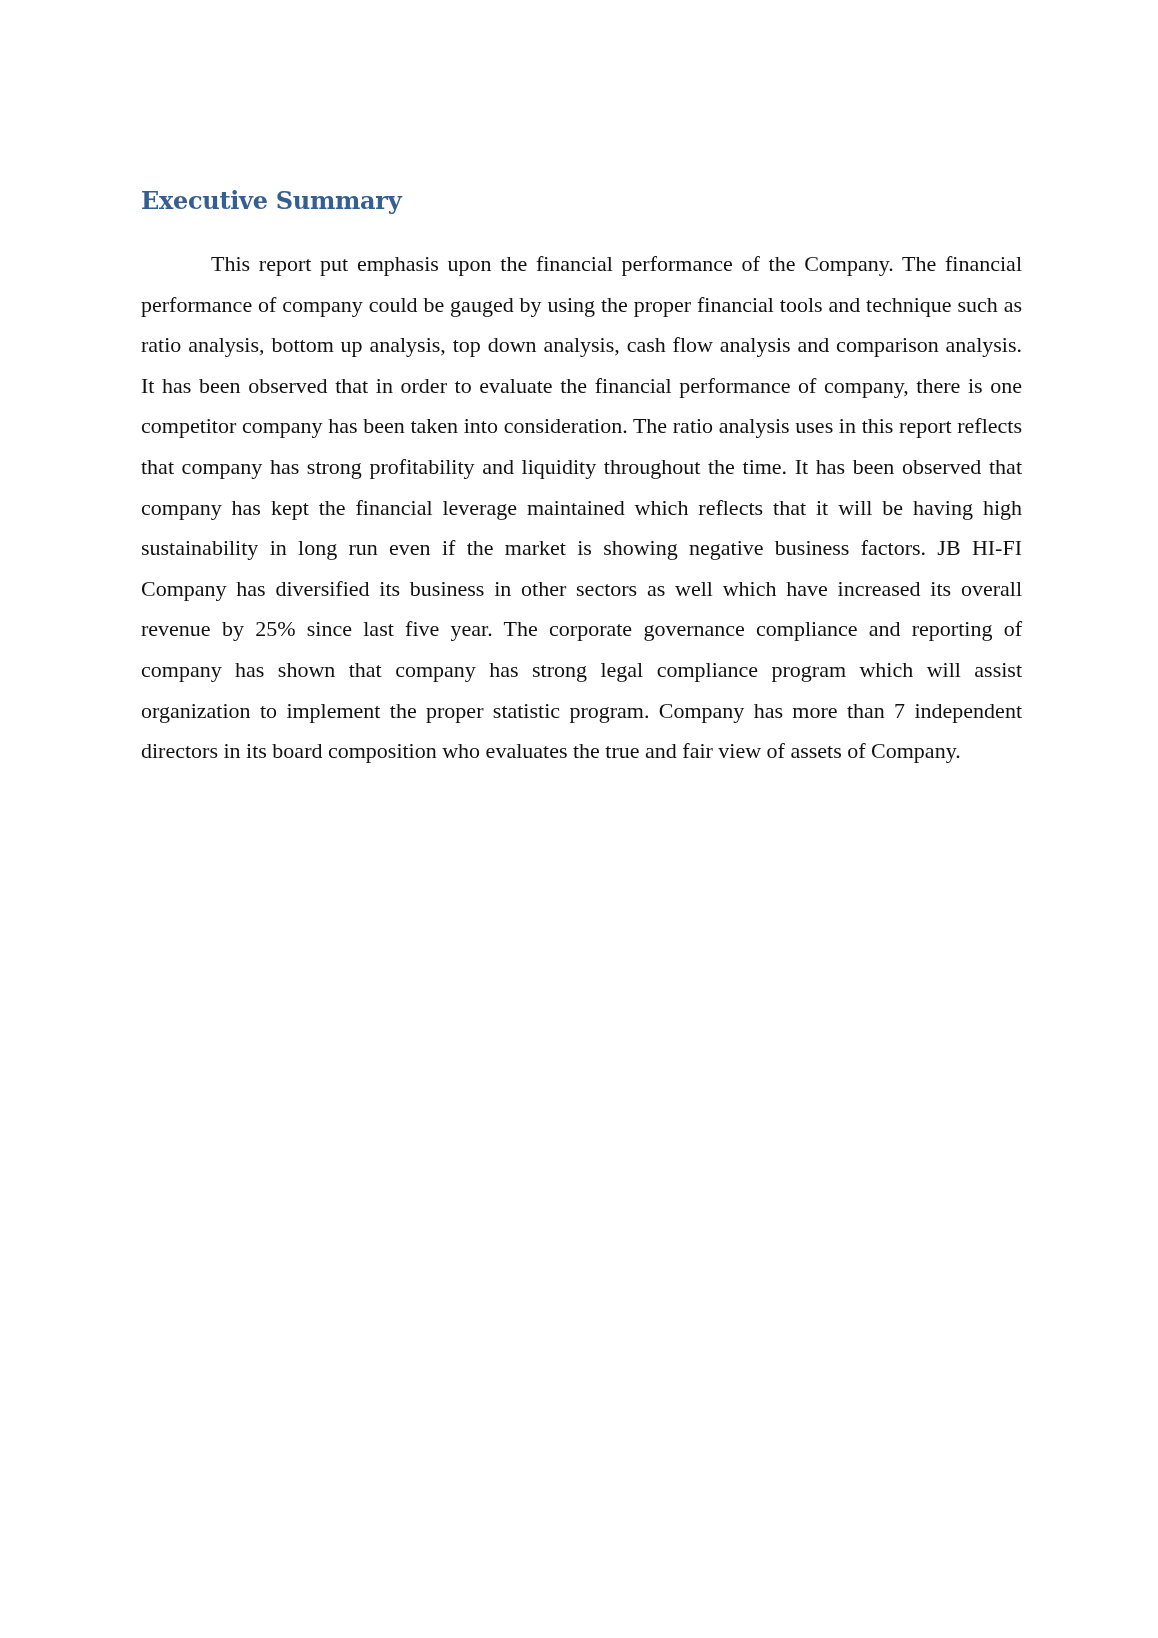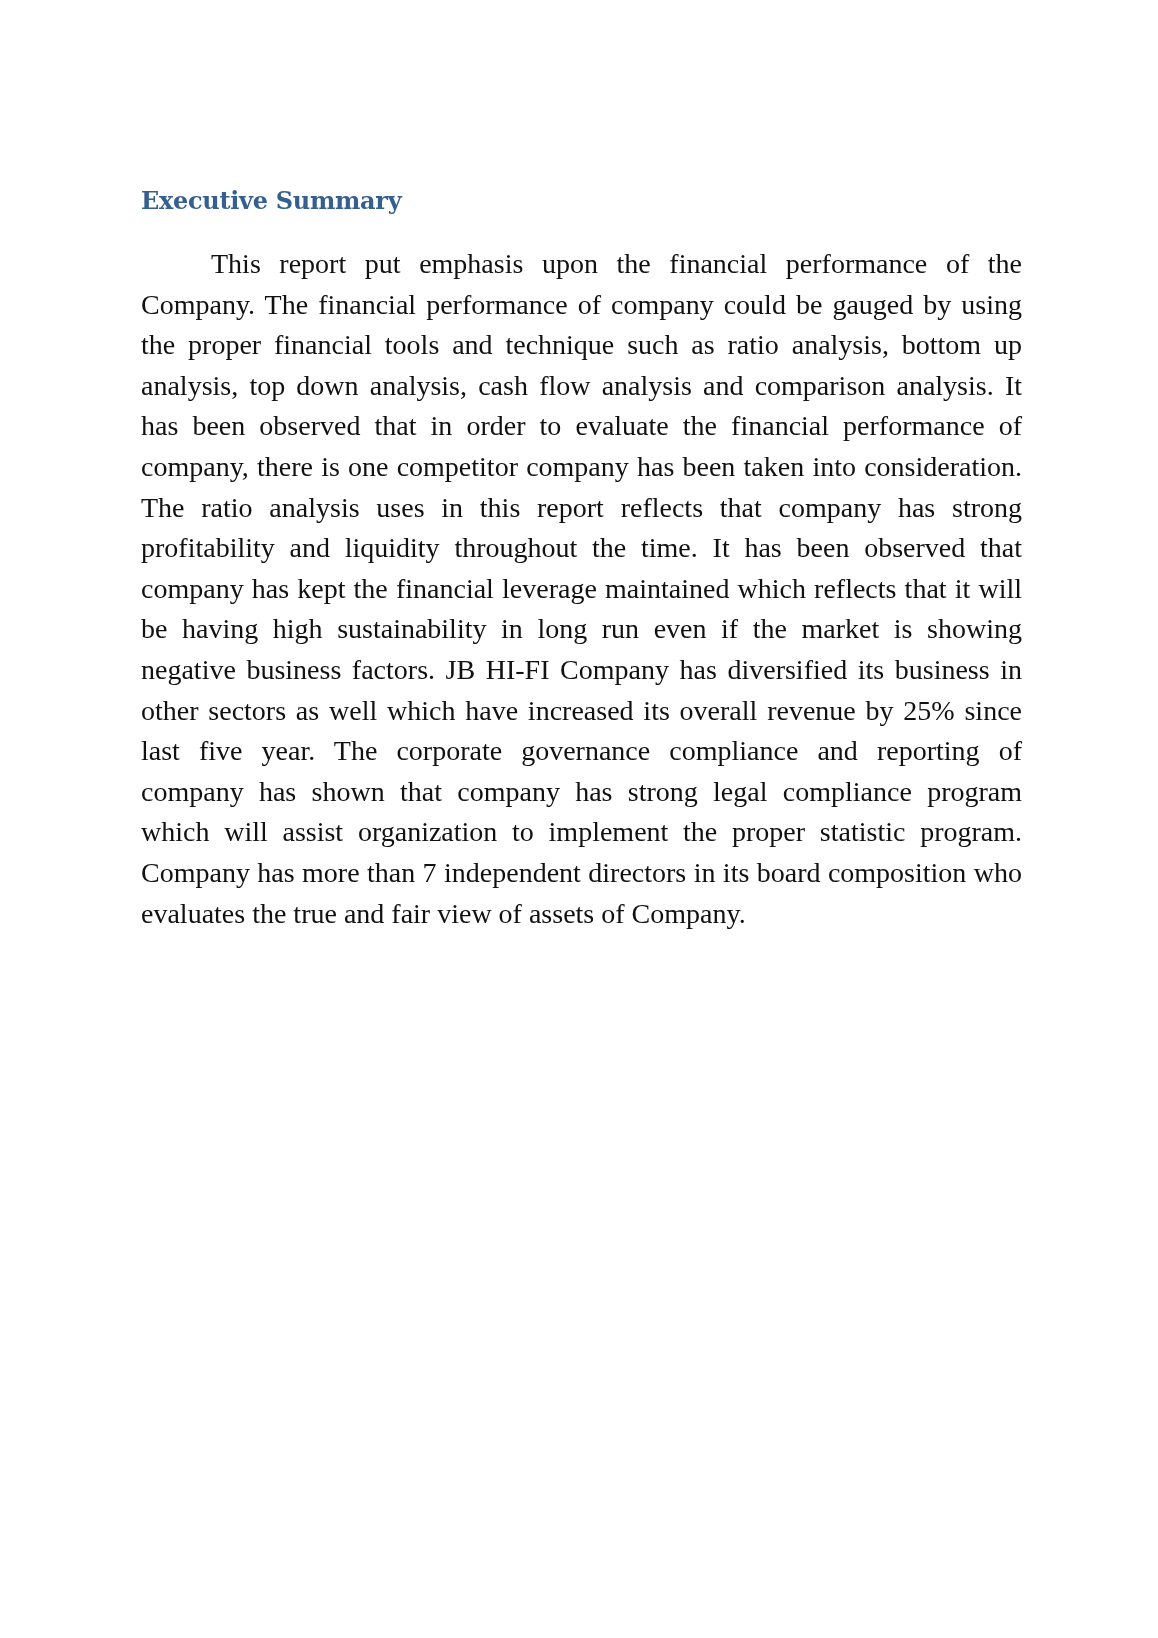--- a/index.html
+++ b/index.html
@@ -34,21 +34,21 @@
       line-height: 30px;
       white-space: nowrap;
     }
     .body-text {
       position: absolute;
       left: 141px;
       top: 244px;
       width: 881px;
       margin: 0;
       font-family: "Liberation Serif", serif;
-      font-size: 28px;
+      font-size: 22px;
       line-height: 40.6px;
       color: #111111;
       text-align: justify;
       text-indent: 70px;
       word-spacing: 0px;
     }
   </style>
 </head>
 <body>
 

